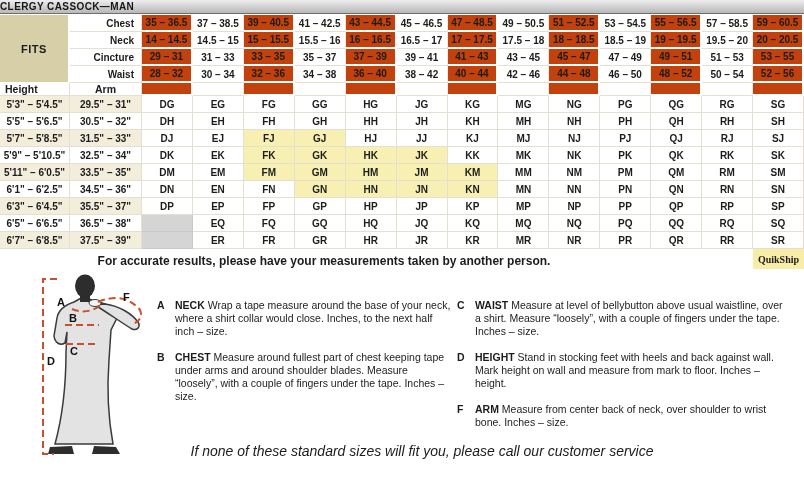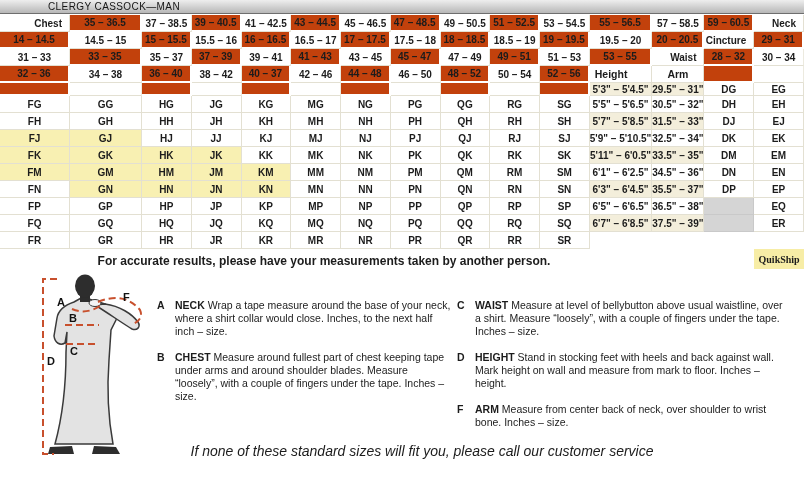--- a/index.html
+++ b/index.html
@@ -2,21 +2,21 @@
 <html><head>
 <meta charset="utf-8">
 <style>
   html,body{margin:0;padding:0;background:#fff;}
   body{width:804px;height:491px;position:relative;font-family:"Liberation Sans",sans-serif;color:#1c1c1c;overflow:hidden;}
 
   
   .titlebar{position:absolute;top:0;left:0;width:804px;height:14px;
     background:linear-gradient(#eeeeee,#b7b7b7);border-bottom:1px solid #6e6e6e;
     display:flex;align-items:center;box-sizing:border-box;}
-  .titlebar span{font-weight:normal;font-size:10px;letter-spacing:.4px;padding-left:20px;color:#161616;margin-left:28px;}
+  .titlebar span{font-weight:bold;font-size:10px;letter-spacing:.4px;padding-left:0;color:#161616;}
 
   
   #size-grid{position:absolute;top:15px;left:0;width:804px;
     display:grid;grid-template-columns:70px 72px repeat(13,1fr);
     grid-template-rows:17px 17px 17px 17px 13px repeat(9,17px) 20px;}
   .cell{display:flex;align-items:center;justify-content:center;
     font-size:10px;font-weight:bold;box-sizing:border-box;
     border-right:1px solid #e3e0d2;border-bottom:1px solid #e3e0d2;background:#fff;white-space:nowrap;}
   .cell.cream{background:#c2410c;border-right:2px solid #fff;border-bottom:2px solid #fff;}
   .cell.white{border-right:1px solid #eceadf;}
@@ -53,20 +53,21 @@
   .lbl{font-family:"Liberation Sans",sans-serif;font-weight:bold;font-size:11px;fill:#111;}
 </style>
 </head>
 <body>
 
 <div class="titlebar">
   <span>CLERGY CASSOCK—MAN</span>
 </div>
 
 <div id="size-grid">
+    <div class="cell fits" style="grid-row: span 4;">FITS</div>
     <div class="cell rowlabel">Chest</div>
     <div class="cell cream">35 – 36.5</div>
     <div class="cell white">37 – 38.5</div>
     <div class="cell cream">39 – 40.5</div>
     <div class="cell white">41 – 42.5</div>
     <div class="cell cream">43 – 44.5</div>
     <div class="cell white">45 – 46.5</div>
     <div class="cell cream">47 – 48.5</div>
     <div class="cell white">49 – 50.5</div>
     <div class="cell cream">51 – 52.5</div>
@@ -102,21 +103,21 @@
     <div class="cell cream">49 – 51</div>
     <div class="cell white">51 – 53</div>
     <div class="cell cream">53 – 55</div>
     <div class="cell rowlabel">Waist</div>
     <div class="cell cream">28 – 32</div>
     <div class="cell white">30 – 34</div>
     <div class="cell cream">32 – 36</div>
     <div class="cell white">34 – 38</div>
     <div class="cell cream">36 – 40</div>
     <div class="cell white">38 – 42</div>
-    <div class="cell cream">40 – 37</div>
+    <div class="cell cream">40 – 44</div>
     <div class="cell white">42 – 46</div>
     <div class="cell cream">44 – 48</div>
     <div class="cell white">46 – 50</div>
     <div class="cell cream">48 – 52</div>
     <div class="cell white">50 – 54</div>
     <div class="cell cream">52 – 56</div>
     <div class="cell hdr left">Height</div>
     <div class="cell hdr">Arm</div>
     <div class="cell cream"></div>
     <div class="cell white"></div>

